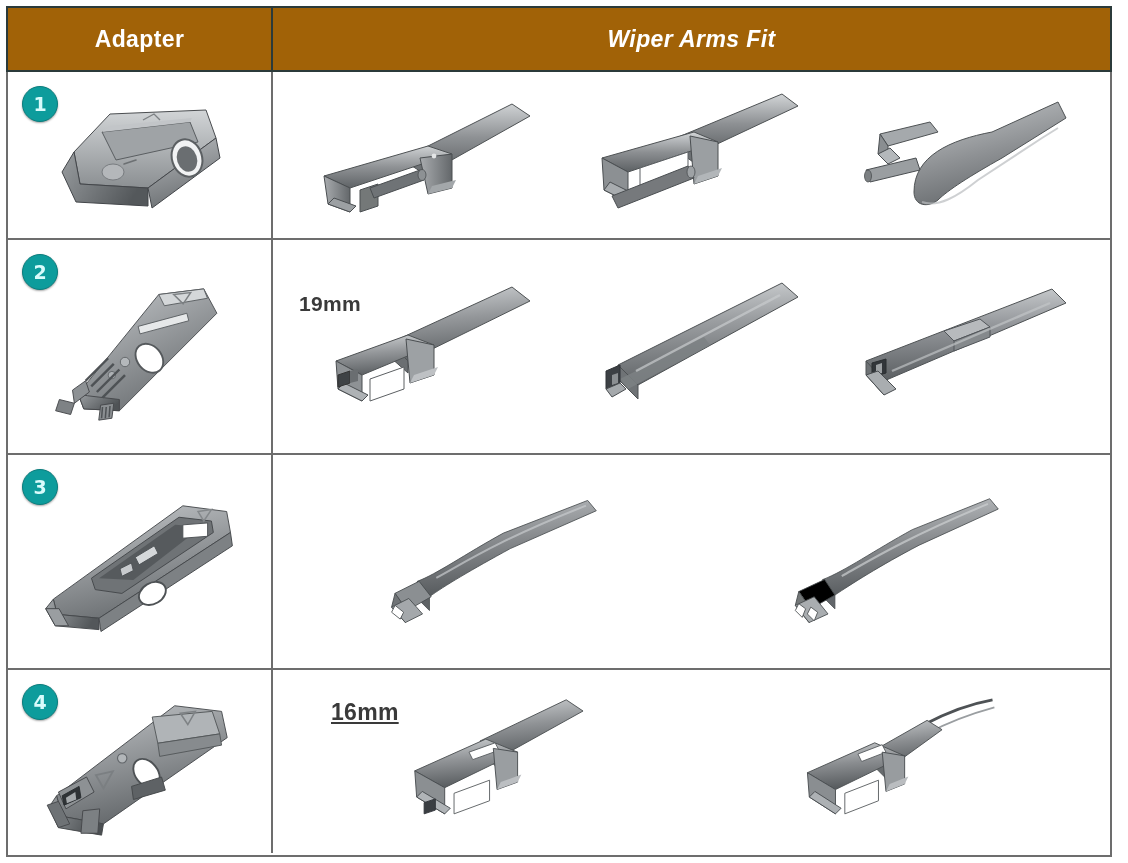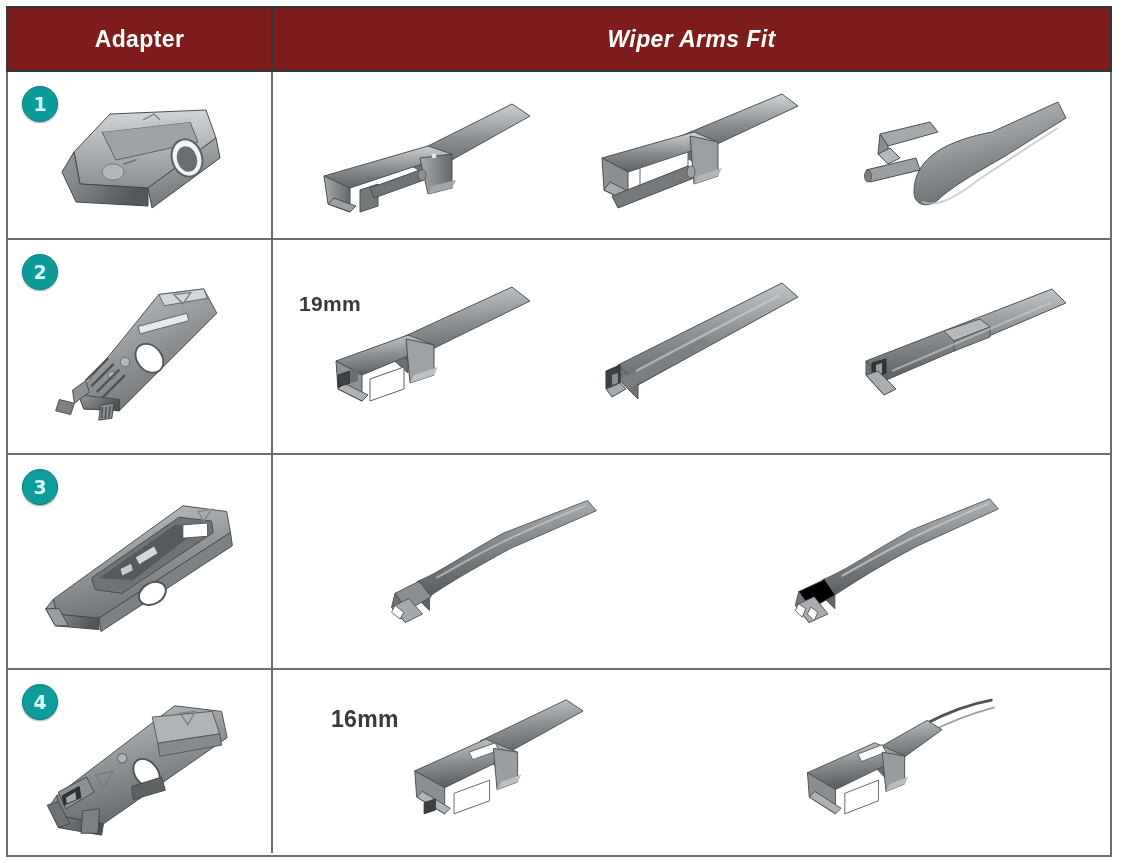--- a/index.html
+++ b/index.html
@@ -28,21 +28,21 @@
     background: #0d9c9c;
   }
   .th {
     display: flex;
     align-items: center;
     justify-content: center;
     color: #ffffff;
     font-size: 23px;
     font-weight: bold;
     letter-spacing: 0.4px;
-    background: #7f1d1d;
+    background: #a16207;
     height: 100%;
   }
   .th-adapter { width: 265px; border-right: 2px solid #2b3a3a; }
   .th-arms    { flex: 1; font-style: italic; }
 
   
   .tbody {
     position: absolute;
     left: 6px; top: 72px;
     width: 1106px; height: 785px;
@@ -100,21 +100,21 @@
   
   .mm-label {
     position: absolute;
     font-size: 21px;
     font-weight: bold;
     color: #3a3a3a;
     font-family: "Liberation Sans", sans-serif;
     letter-spacing: .3px;
   }
   .mm-19 { left: 26px; top: 52px; }
-  .mm-16 { left: 58px; top: 36px; font-size: 23px; }
+  .mm-16 { left: 58px; top: 29px; font-size: 23px; text-decoration: underline; }
 
   
   .art { display: block; }
   .adapter-art { width: 200px; height: 150px; }
   .arm-art { width: 215px; height: 135px; }
   .arm-slot { display: flex; align-items: center; justify-content: center; }
 </style>
 </head>
 <body>
 

